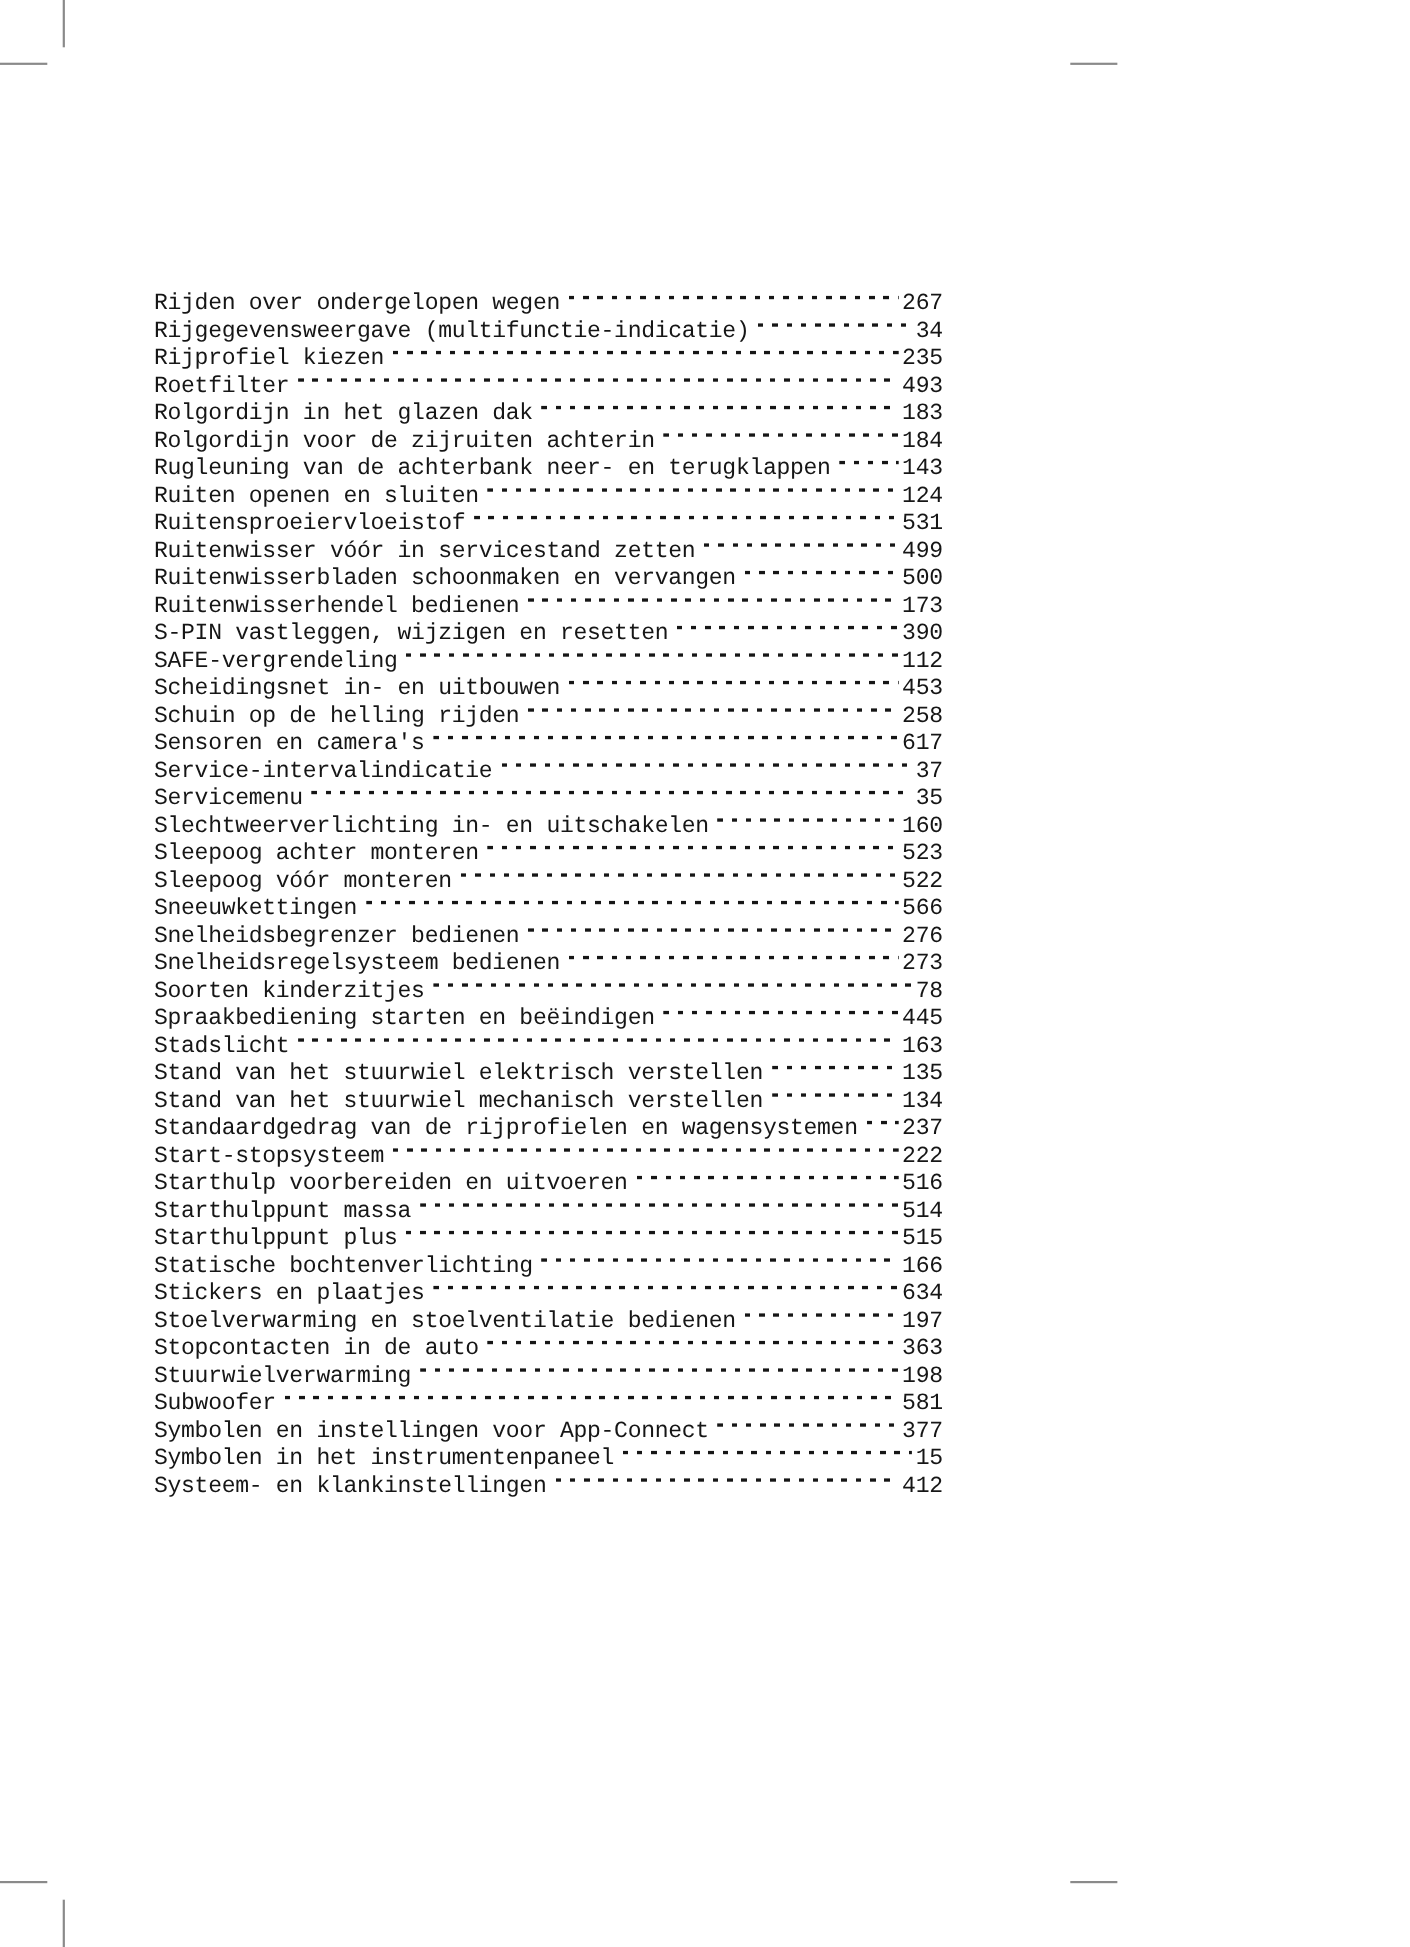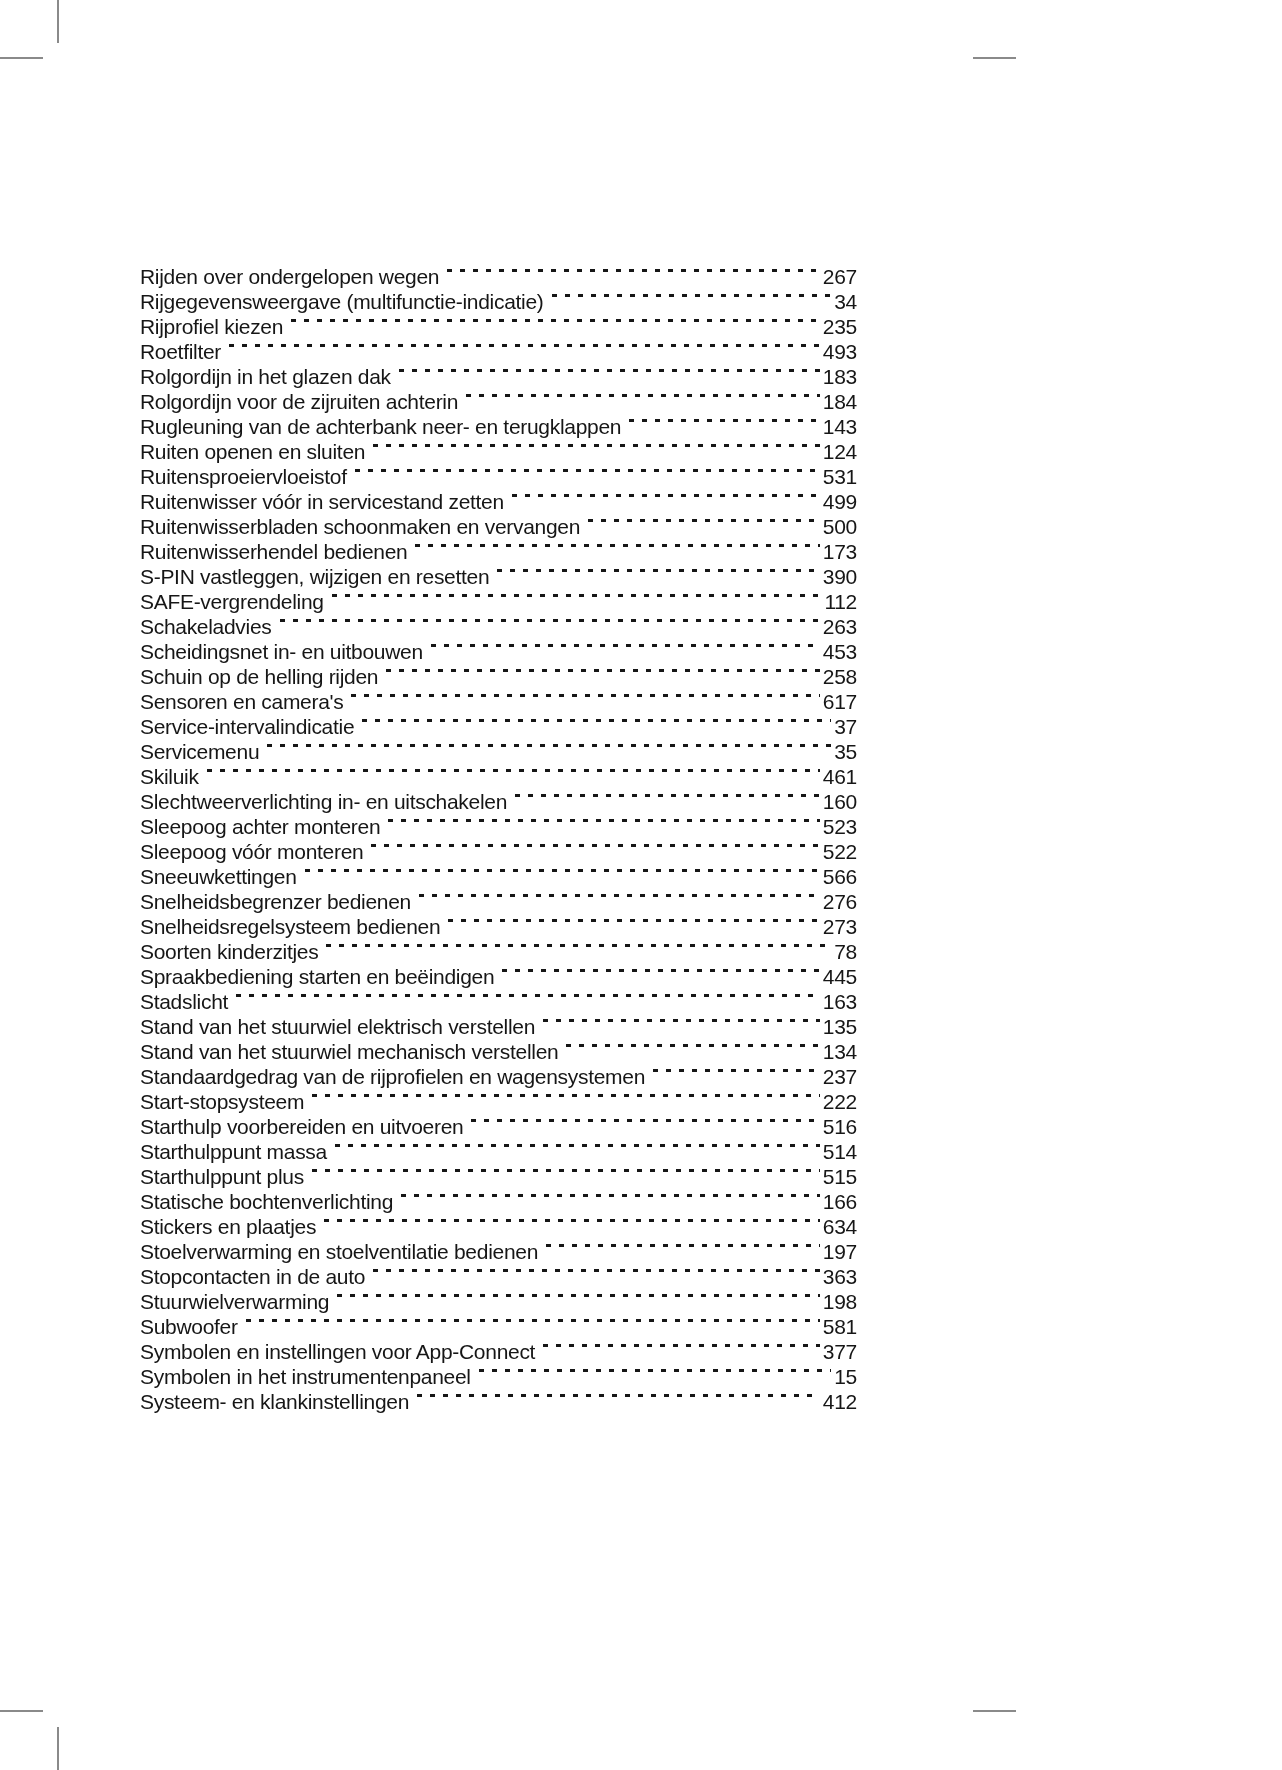--- a/index.html
+++ b/index.html
@@ -6,21 +6,21 @@
     margin: 0;
     padding: 0;
     background: #ffffff;
   }
   .page {
     position: relative;
     width: 1016px;
     height: 1770px;
     background: var(--page-bg, #ffffff);
     overflow: hidden;
-    font-family: Liberation Sans, sans-serif;
+    font-family: Liberation Mono, monospace;
     color: var(--text-color, #161616);
   }
   
   .mark {
     position: absolute;
     background: var(--mark-color, #8a8a8a);
   }
   .mark.v { width: 2px; height: 43px; }
   .mark.h { width: 43px; height: 2px; }
   .tl-v { left: 57px;  top: 0; }
@@ -164,25 +164,20 @@
       <span class="leader"></span>
       <span class="pagenum">390</span>
     </div>
 
     <div class="row">
       <span class="label">SAFE-vergrendeling</span>
       <span class="leader"></span>
       <span class="pagenum">112</span>
     </div>
 
-    <div class="row">
-      <span class="label">Schakeladvies</span>
-      <span class="leader"></span>
-      <span class="pagenum">263</span>
-    </div>
 
     <div class="row">
       <span class="label">Scheidingsnet in- en uitbouwen</span>
       <span class="leader"></span>
       <span class="pagenum">453</span>
     </div>
 
     <div class="row">
       <span class="label">Schuin op de helling rijden</span>
       <span class="leader"></span>
@@ -201,25 +196,20 @@
       <span class="pagenum">37</span>
     </div>
 
     <div class="row">
       <span class="label">Servicemenu</span>
       <span class="leader"></span>
       <span class="pagenum">35</span>
     </div>
 
 
-    <div class="row">
-      <span class="label">Skiluik</span>
-      <span class="leader"></span>
-      <span class="pagenum">461</span>
-    </div>
 
     <div class="row">
       <span class="label">Slechtweerverlichting in- en uitschakelen</span>
       <span class="leader"></span>
       <span class="pagenum">160</span>
     </div>
 
     <div class="row">
       <span class="label">Sleepoog achter monteren</span>
       <span class="leader"></span>

